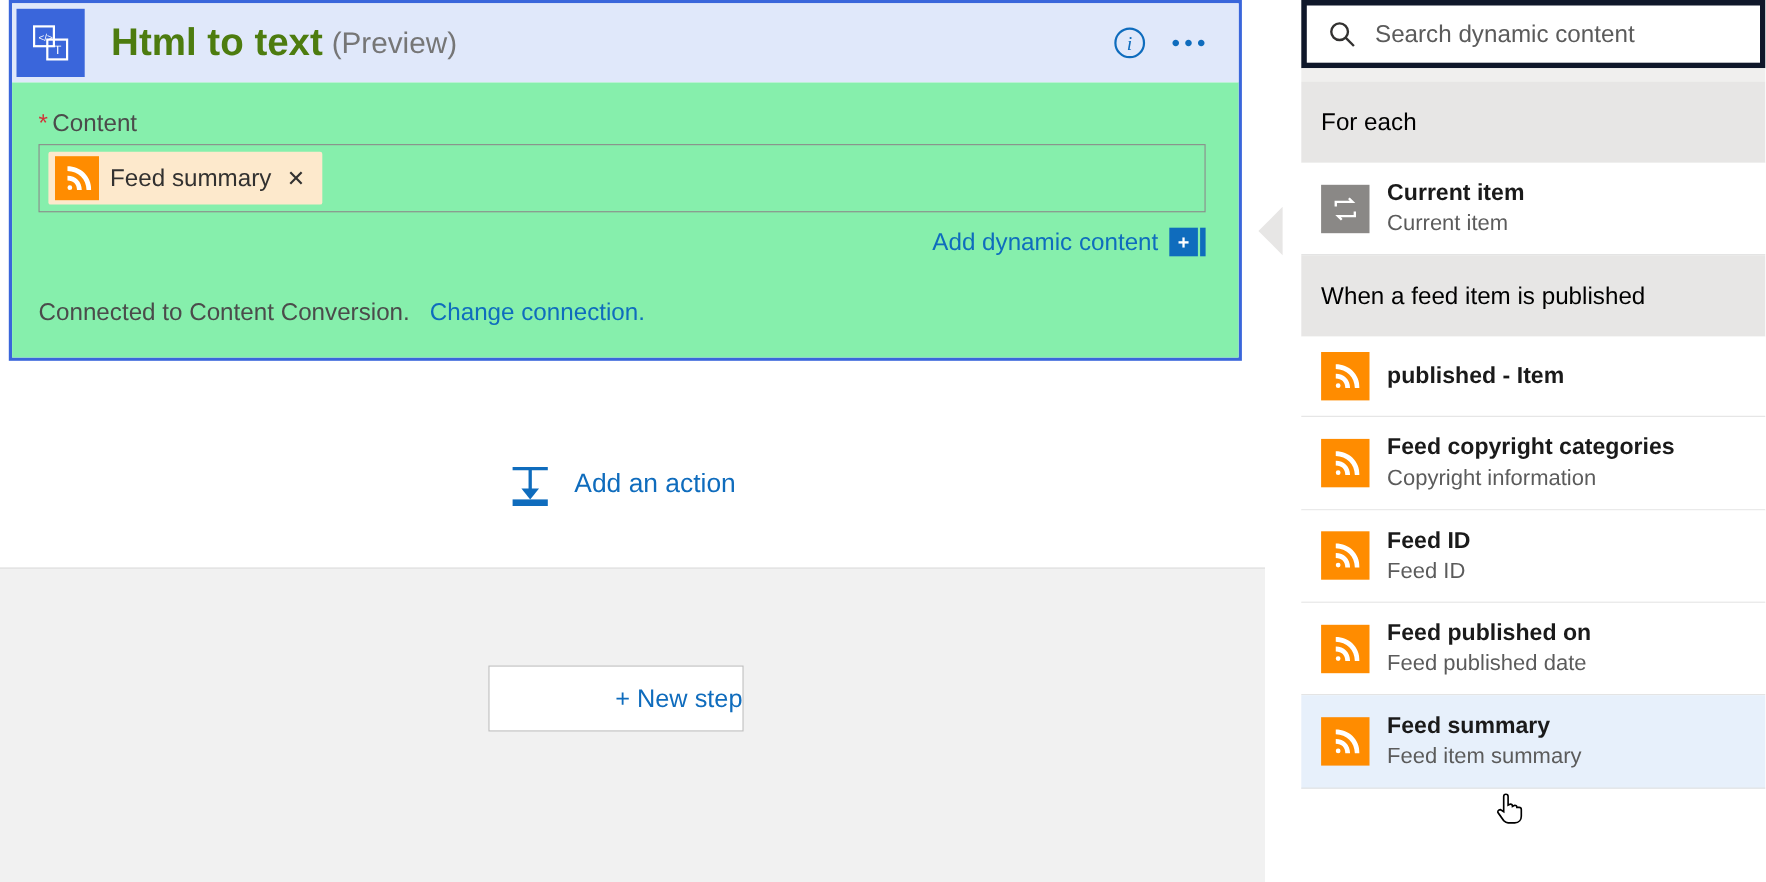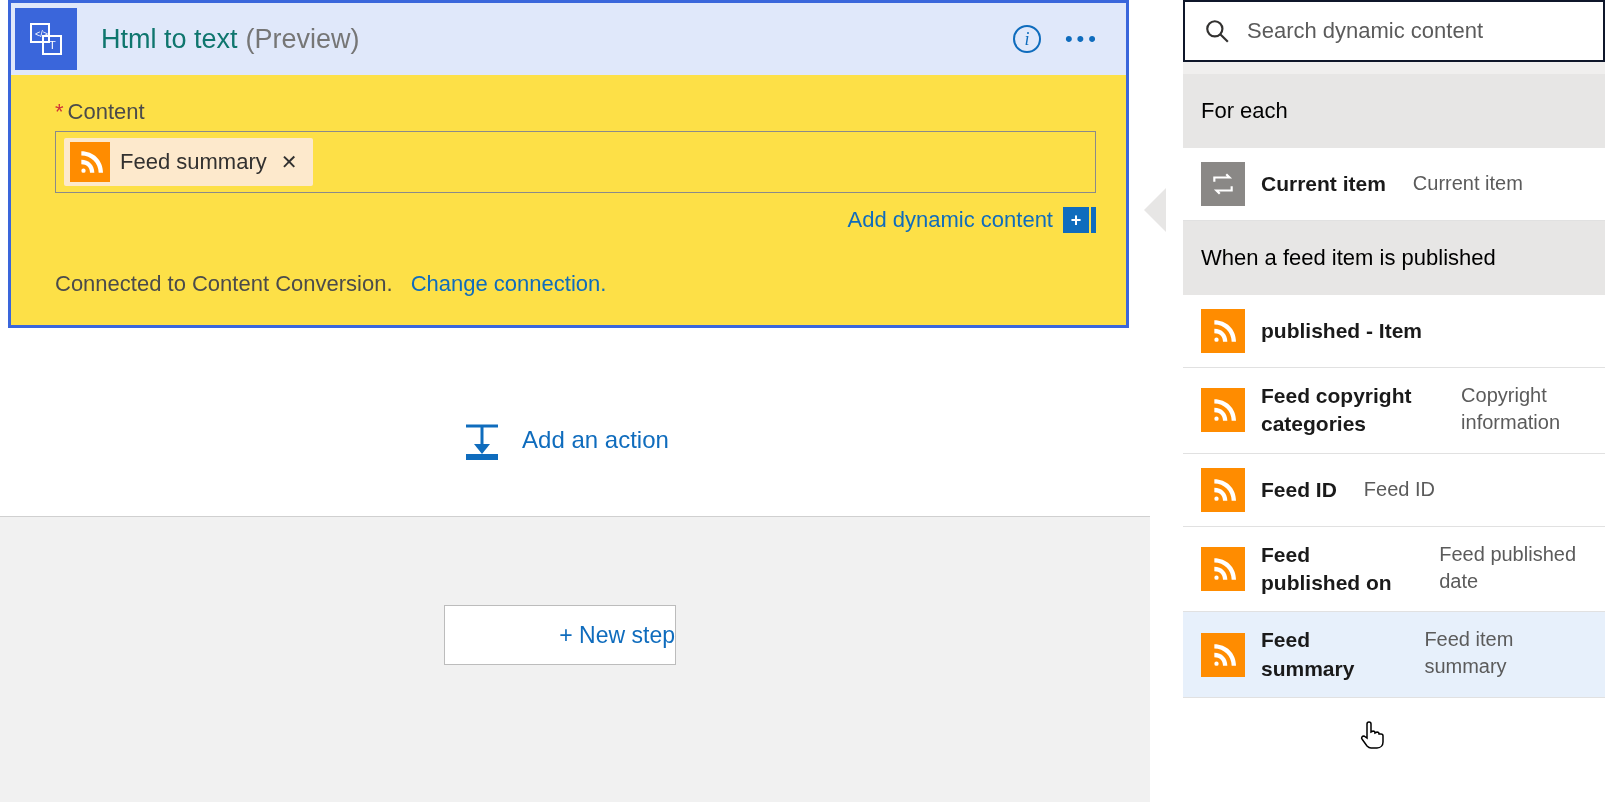--- a/index.html
+++ b/index.html
@@ -36,24 +36,24 @@
   .card-icon {
     width: 62px;
     height: 62px;
     background: #3a66db;
     display: flex;
     align-items: center;
     justify-content: center;
     margin: 4px 0 4px 4px;
   }
   .card-title {
-    font-size: 27px;
-    color: #0f766e;
+    font-size: 35px;
+    color: #4d7c0f;
     margin-left: 24px;
-    font-weight: 400;
+    font-weight: 700;
   }
   .card-subtitle {
     font-size: 27px;
     color: #767676;
     margin-left: 8px;
     font-weight: 400;
   }
   .spacer { flex: 1; }
   .info-icon {
     width: 28px;
@@ -71,22 +71,22 @@
     margin-right: 24px;
   }
   .more-icon {
     color: #0f6cbd;
     font-size: 22px;
     letter-spacing: 4px;
     cursor: pointer;
     margin-right: 8px;
   }
   .card-body {
-    padding: 24px 30px 28px 44px;
-    background: #fde047;
+    padding: 24px 30px 28px 24px;
+    background: #86efac;
   }
   .field-label {
     font-size: 22px;
     color: #4b4b4b;
     margin-bottom: 6px;
   }
   .field-label .req {
     color: #d13438;
     margin-right: 4px;
   }
@@ -218,21 +218,21 @@
   }
   .right-panel {
     position: absolute;
     left: 1183px;
     top: 0;
     width: 422px;
     height: 802px;
   }
   .search-box {
     height: 62px;
-    border: 2px solid #0f172a;
+    border: 5px solid #0f172a;
     display: flex;
     align-items: center;
     padding: 0 18px;
     gap: 16px;
     background: #fff;
   }
   .search-icon {
     width: 28px;
     height: 28px;
     display: flex;
@@ -270,21 +270,21 @@
   .dc-icon {
     width: 44px;
     height: 44px;
     display: flex;
     align-items: center;
     justify-content: center;
     flex-shrink: 0;
   }
   .dc-icon.gray { background: #8a8886; }
   .dc-icon.orange { background: #ff8c00; }
-  .dc-text { display: flex; flex-direction: row; line-height: 1.35; gap: 27px; }
+  .dc-text { display: flex; flex-direction: column; line-height: 1.35; }
   .dc-title { font-size: 21px; font-weight: 700; color: #1a1a1a; }
   .dc-sub { font-size: 20px; color: #5b5b5b; }
   .cursor-hand {
     position: absolute;
     left: 1360px;
     top: 720px;
     width: 26px;
     height: 30px;
     pointer-events: none;
   }

